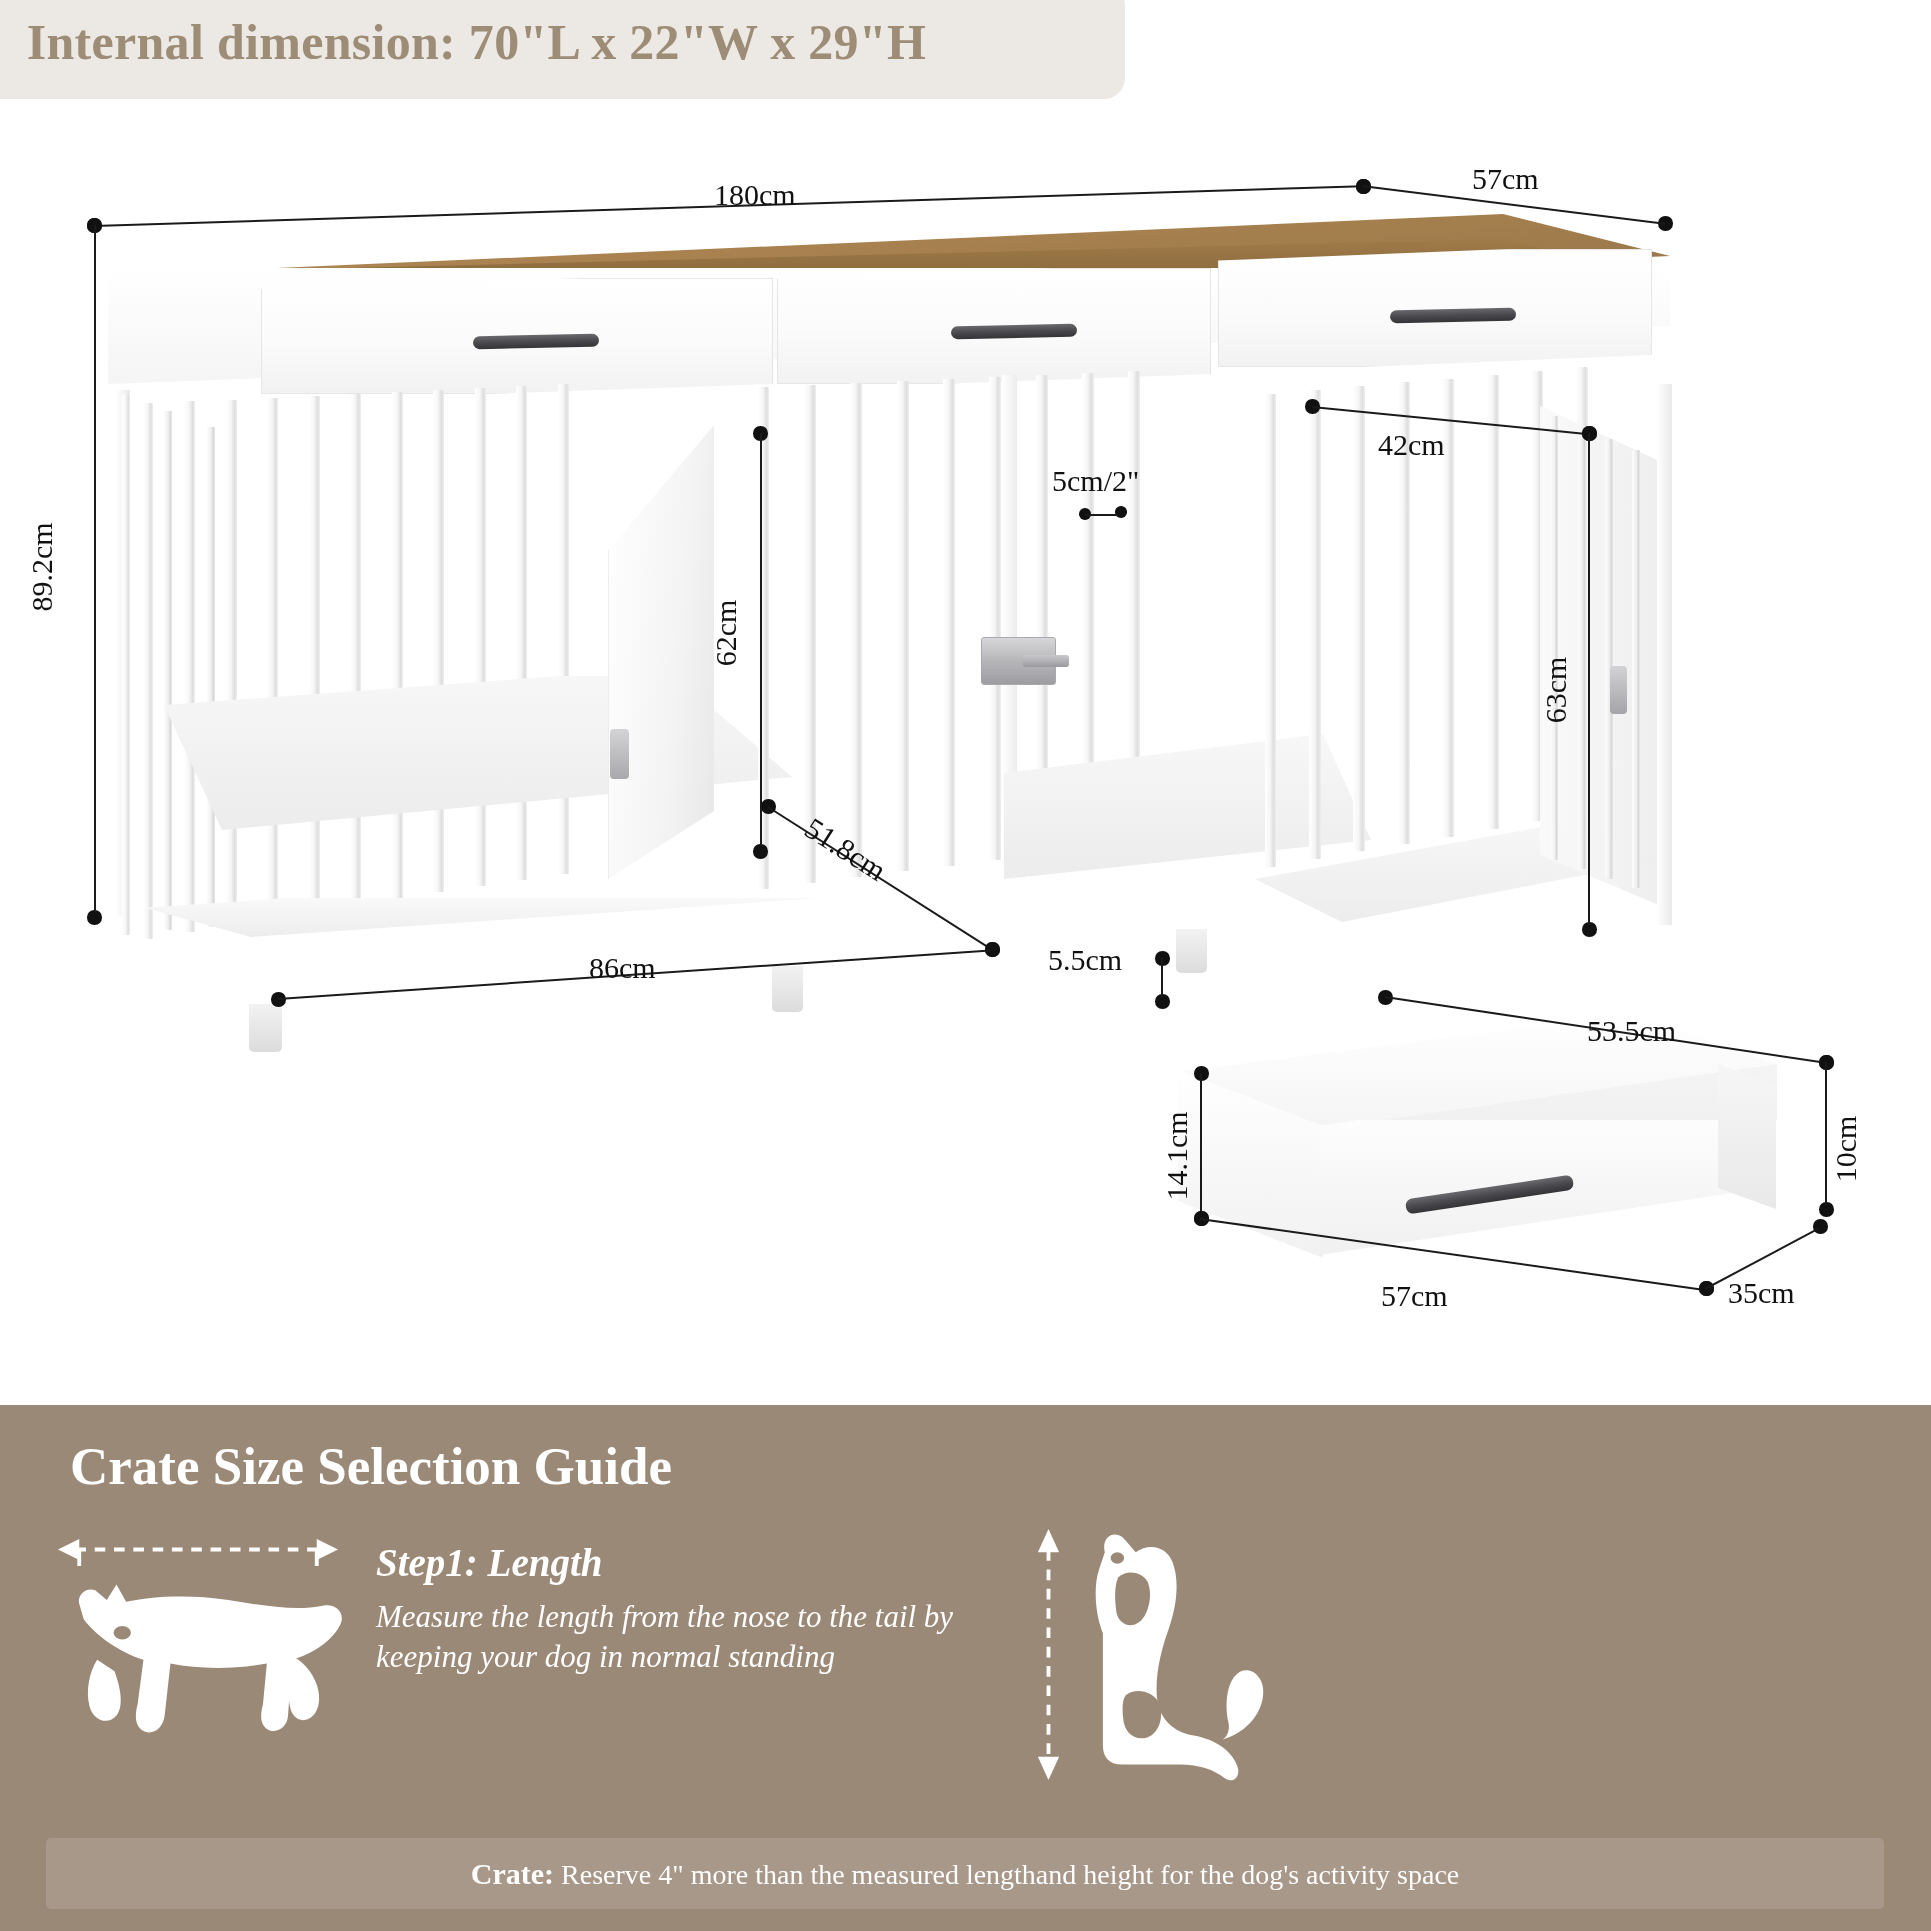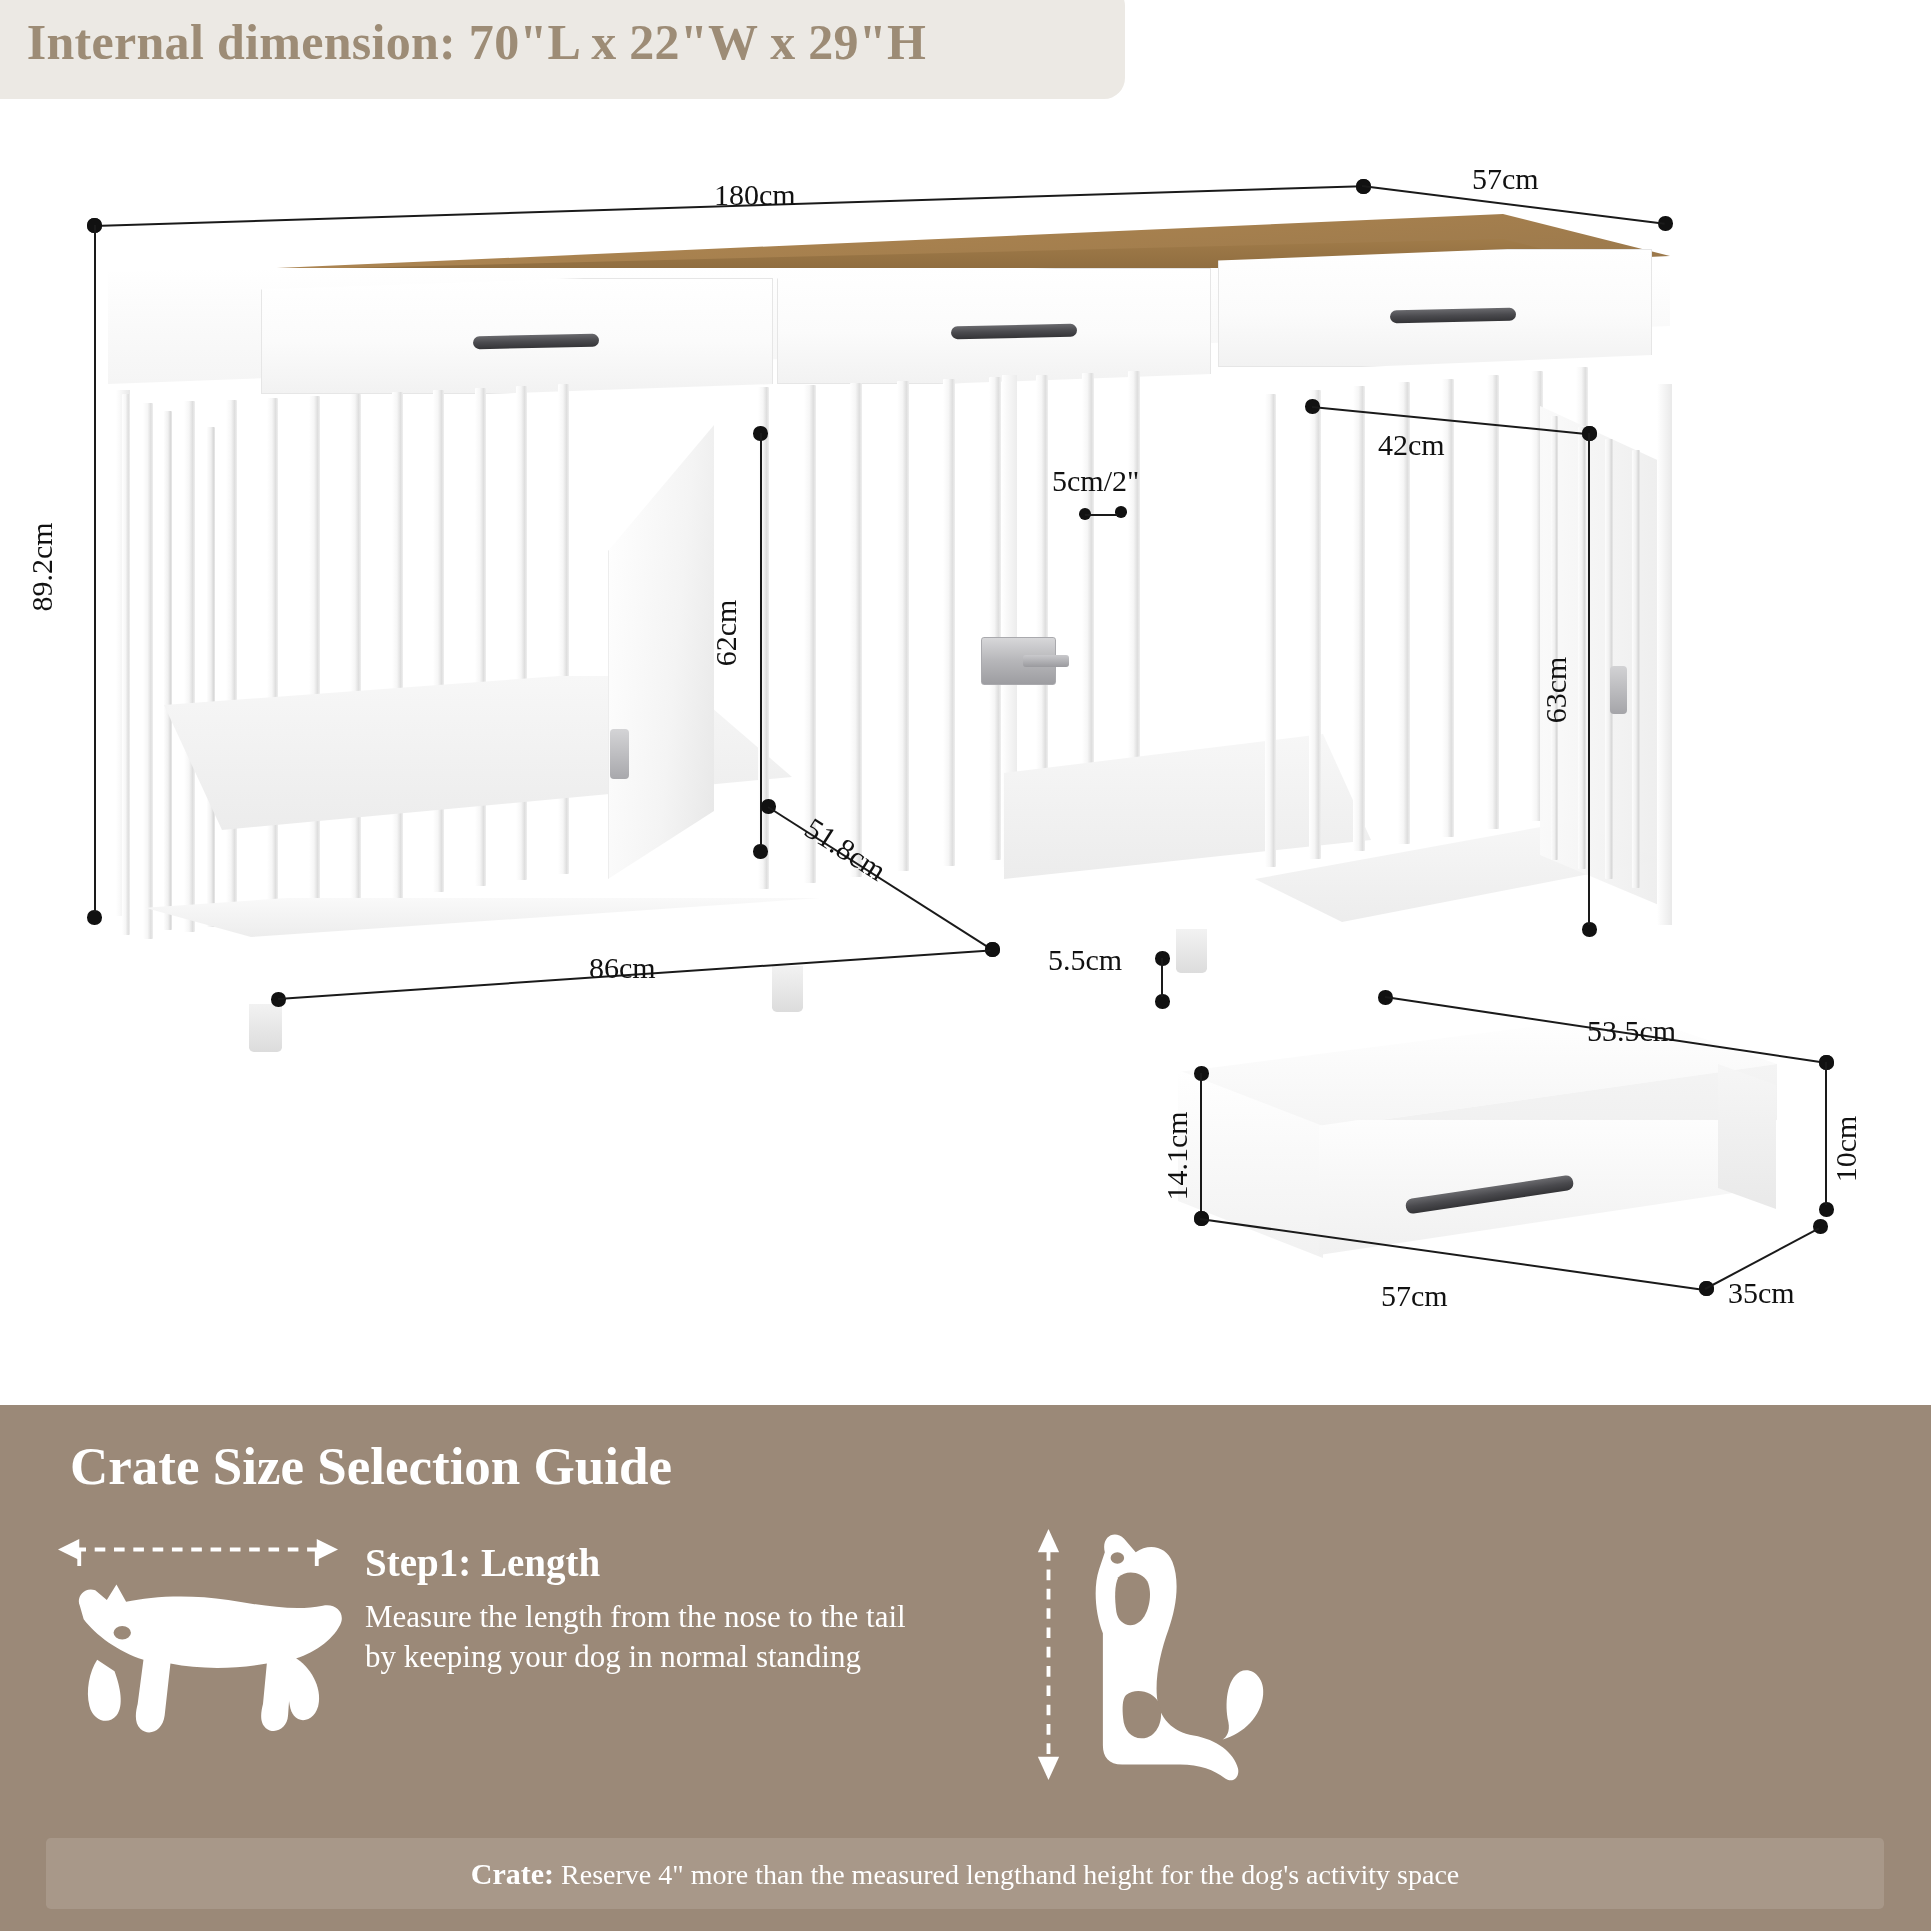--- a/index.html
+++ b/index.html
@@ -405,21 +405,21 @@
         C202,157 204,146 206,138 L210,96 C176,102 140,102 110,96
         L104,150 C102,166 88,172 79,164 C72,157 74,146 76,138 L82,92
         C56,84 32,66 20,50 Z"></path>
       <path fill="#ffffff" d="M34,92 C26,104 22,124 26,140 C30,156 46,160 54,150
         C62,140 58,120 52,104 Z"></path>
       <ellipse cx="60" cy="64" rx="9" ry="7" fill="#9b8978"></ellipse>
       <path fill="#ffffff" d="M236,88 C252,96 266,116 264,136 C262,154 246,160 238,150
         C230,140 232,112 236,88 Z"></path>
     </svg>
 
-    <div style="position:absolute; left:307px; top:-9.7px;">
+    <div style="position:absolute; left:318px; top:-9.7px;font-style:italic;">
       <div class="step-title">Step1: Length</div>
       <div class="step-desc">Measure the length from the nose to the tail by keeping your dog in normal standing</div>
     </div>
   </div>
 
   <div class="step-block" style="left:1022px; width:869px;">
 
     <svg class="arrow-v" style="left:9.7px; top:-21px;" width="33" height="251" viewBox="0 0 34 260">
       <line x1="17" y1="22" x2="17" y2="238" stroke="#ffffff" stroke-width="4" stroke-dasharray="11,9"></line>
       <polygon points="17,0 6,24 28,24" fill="#ffffff"></polygon>

